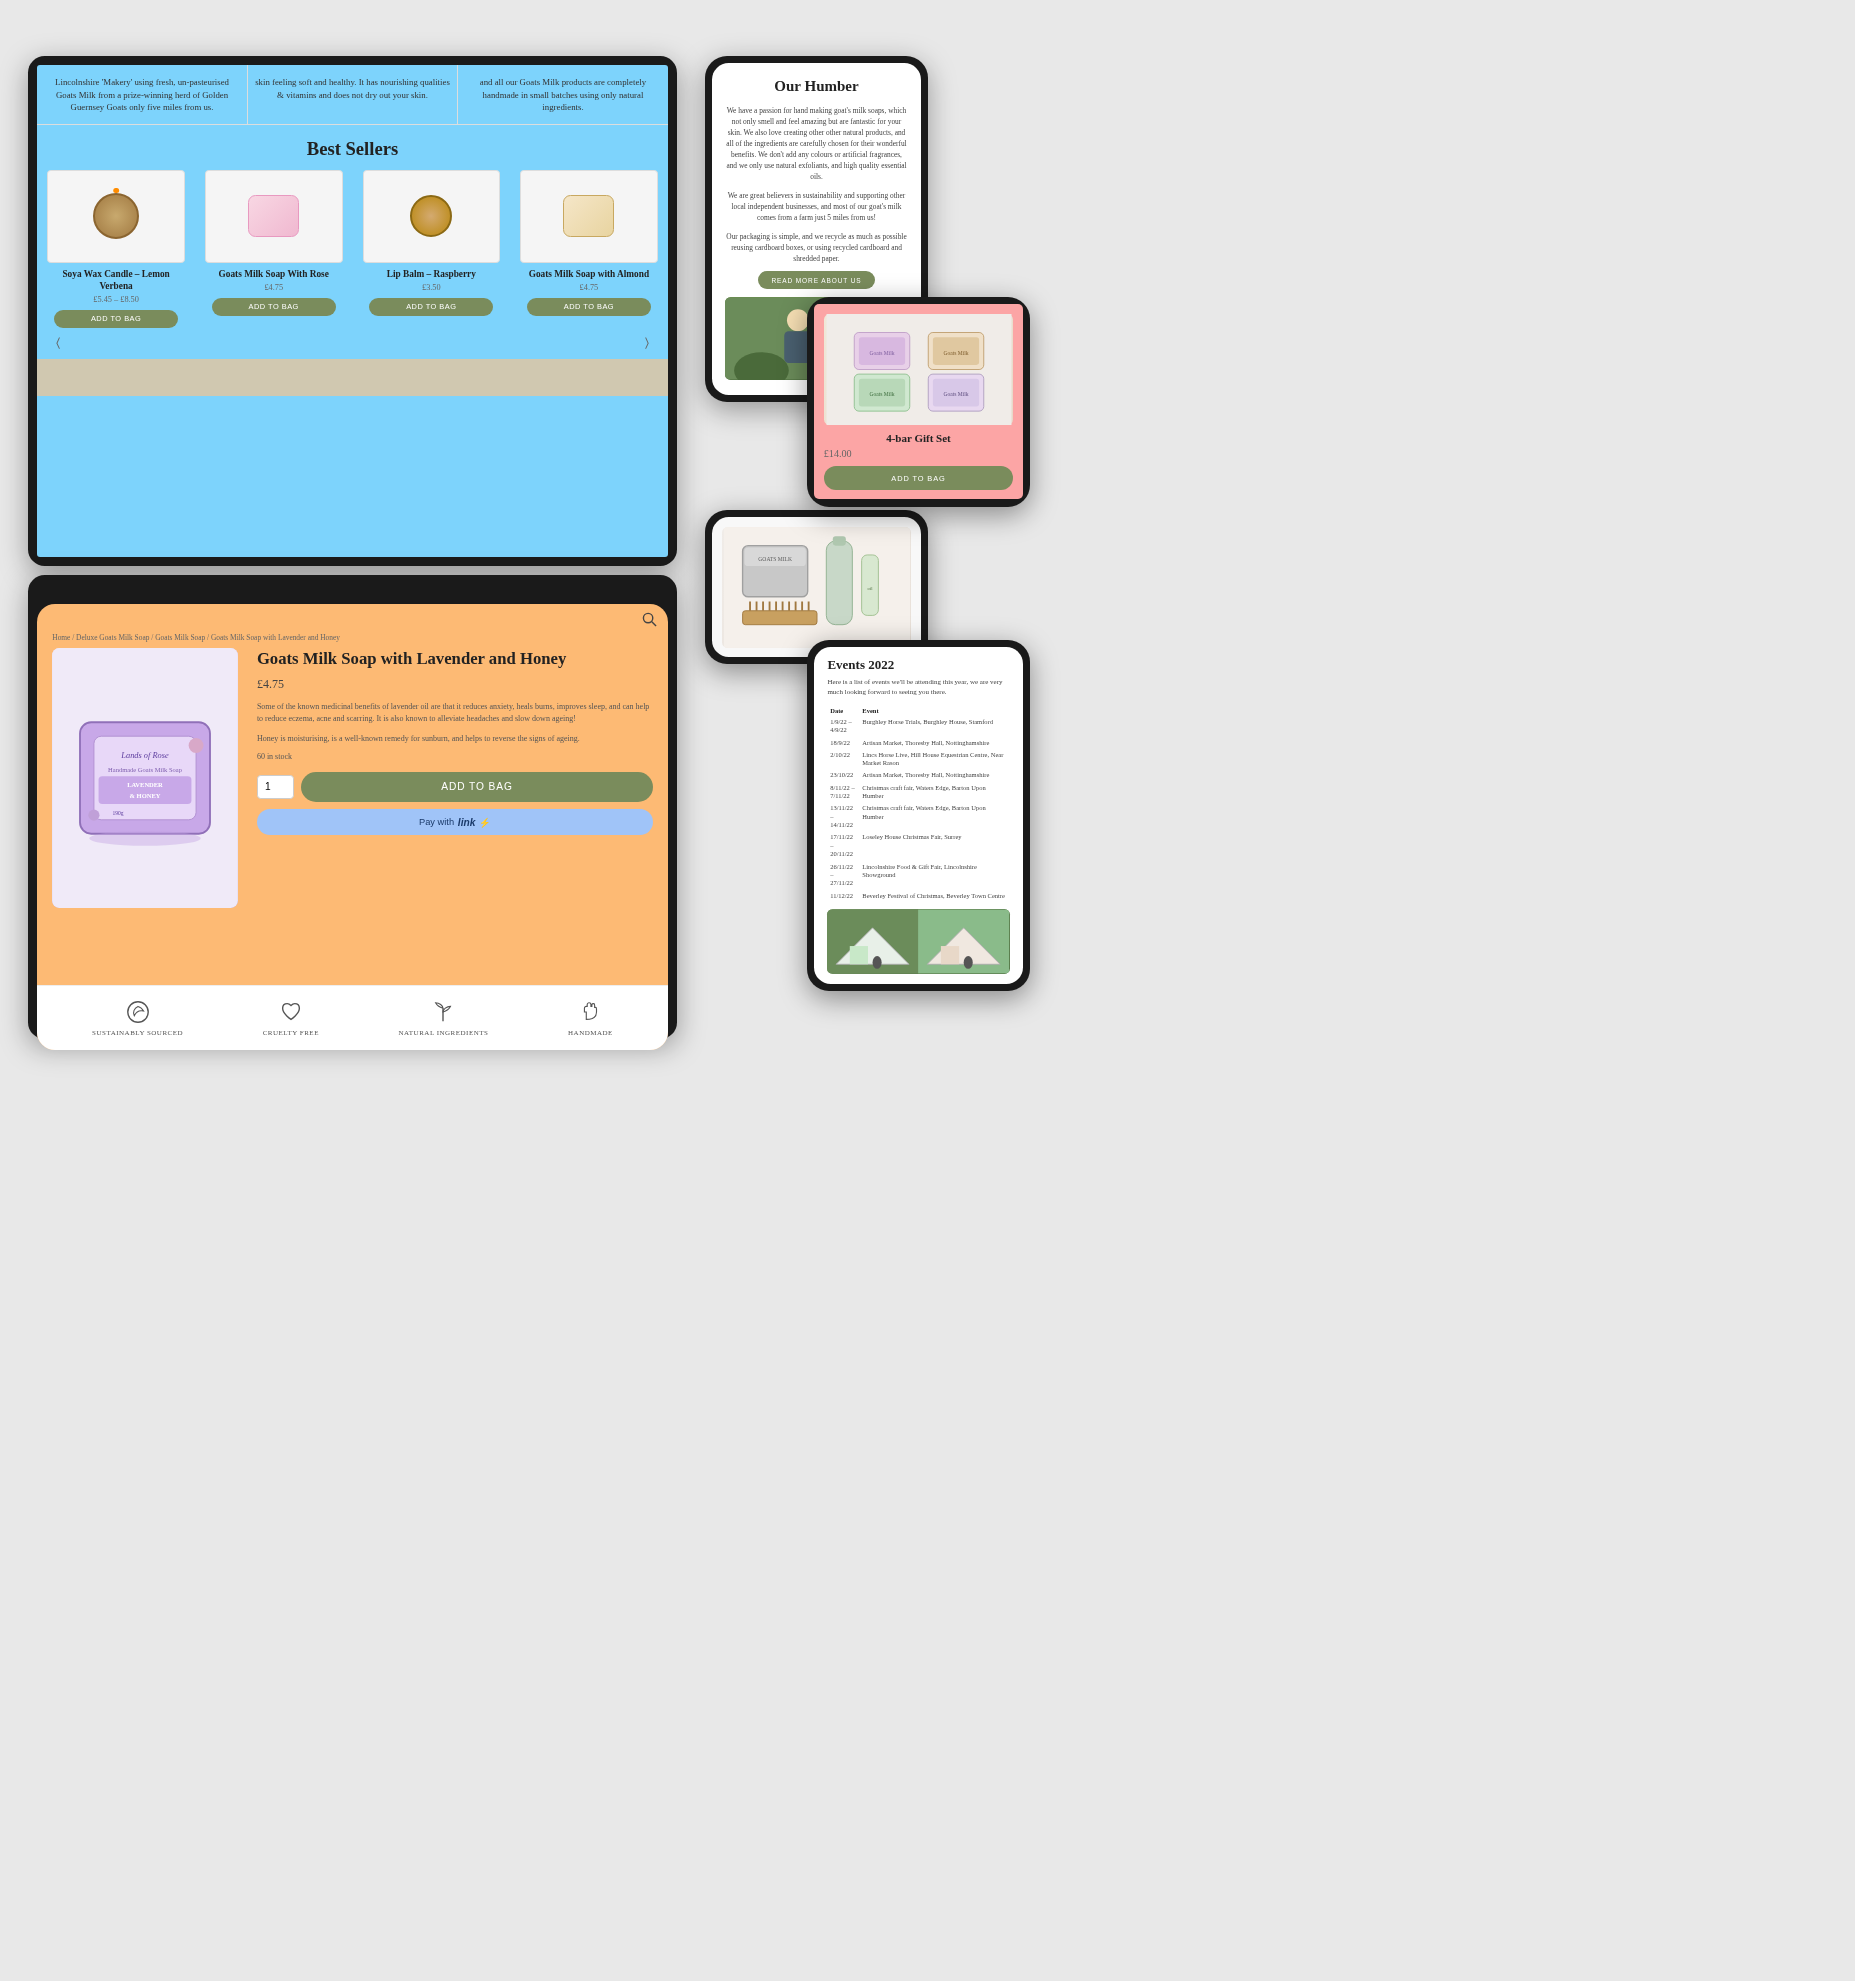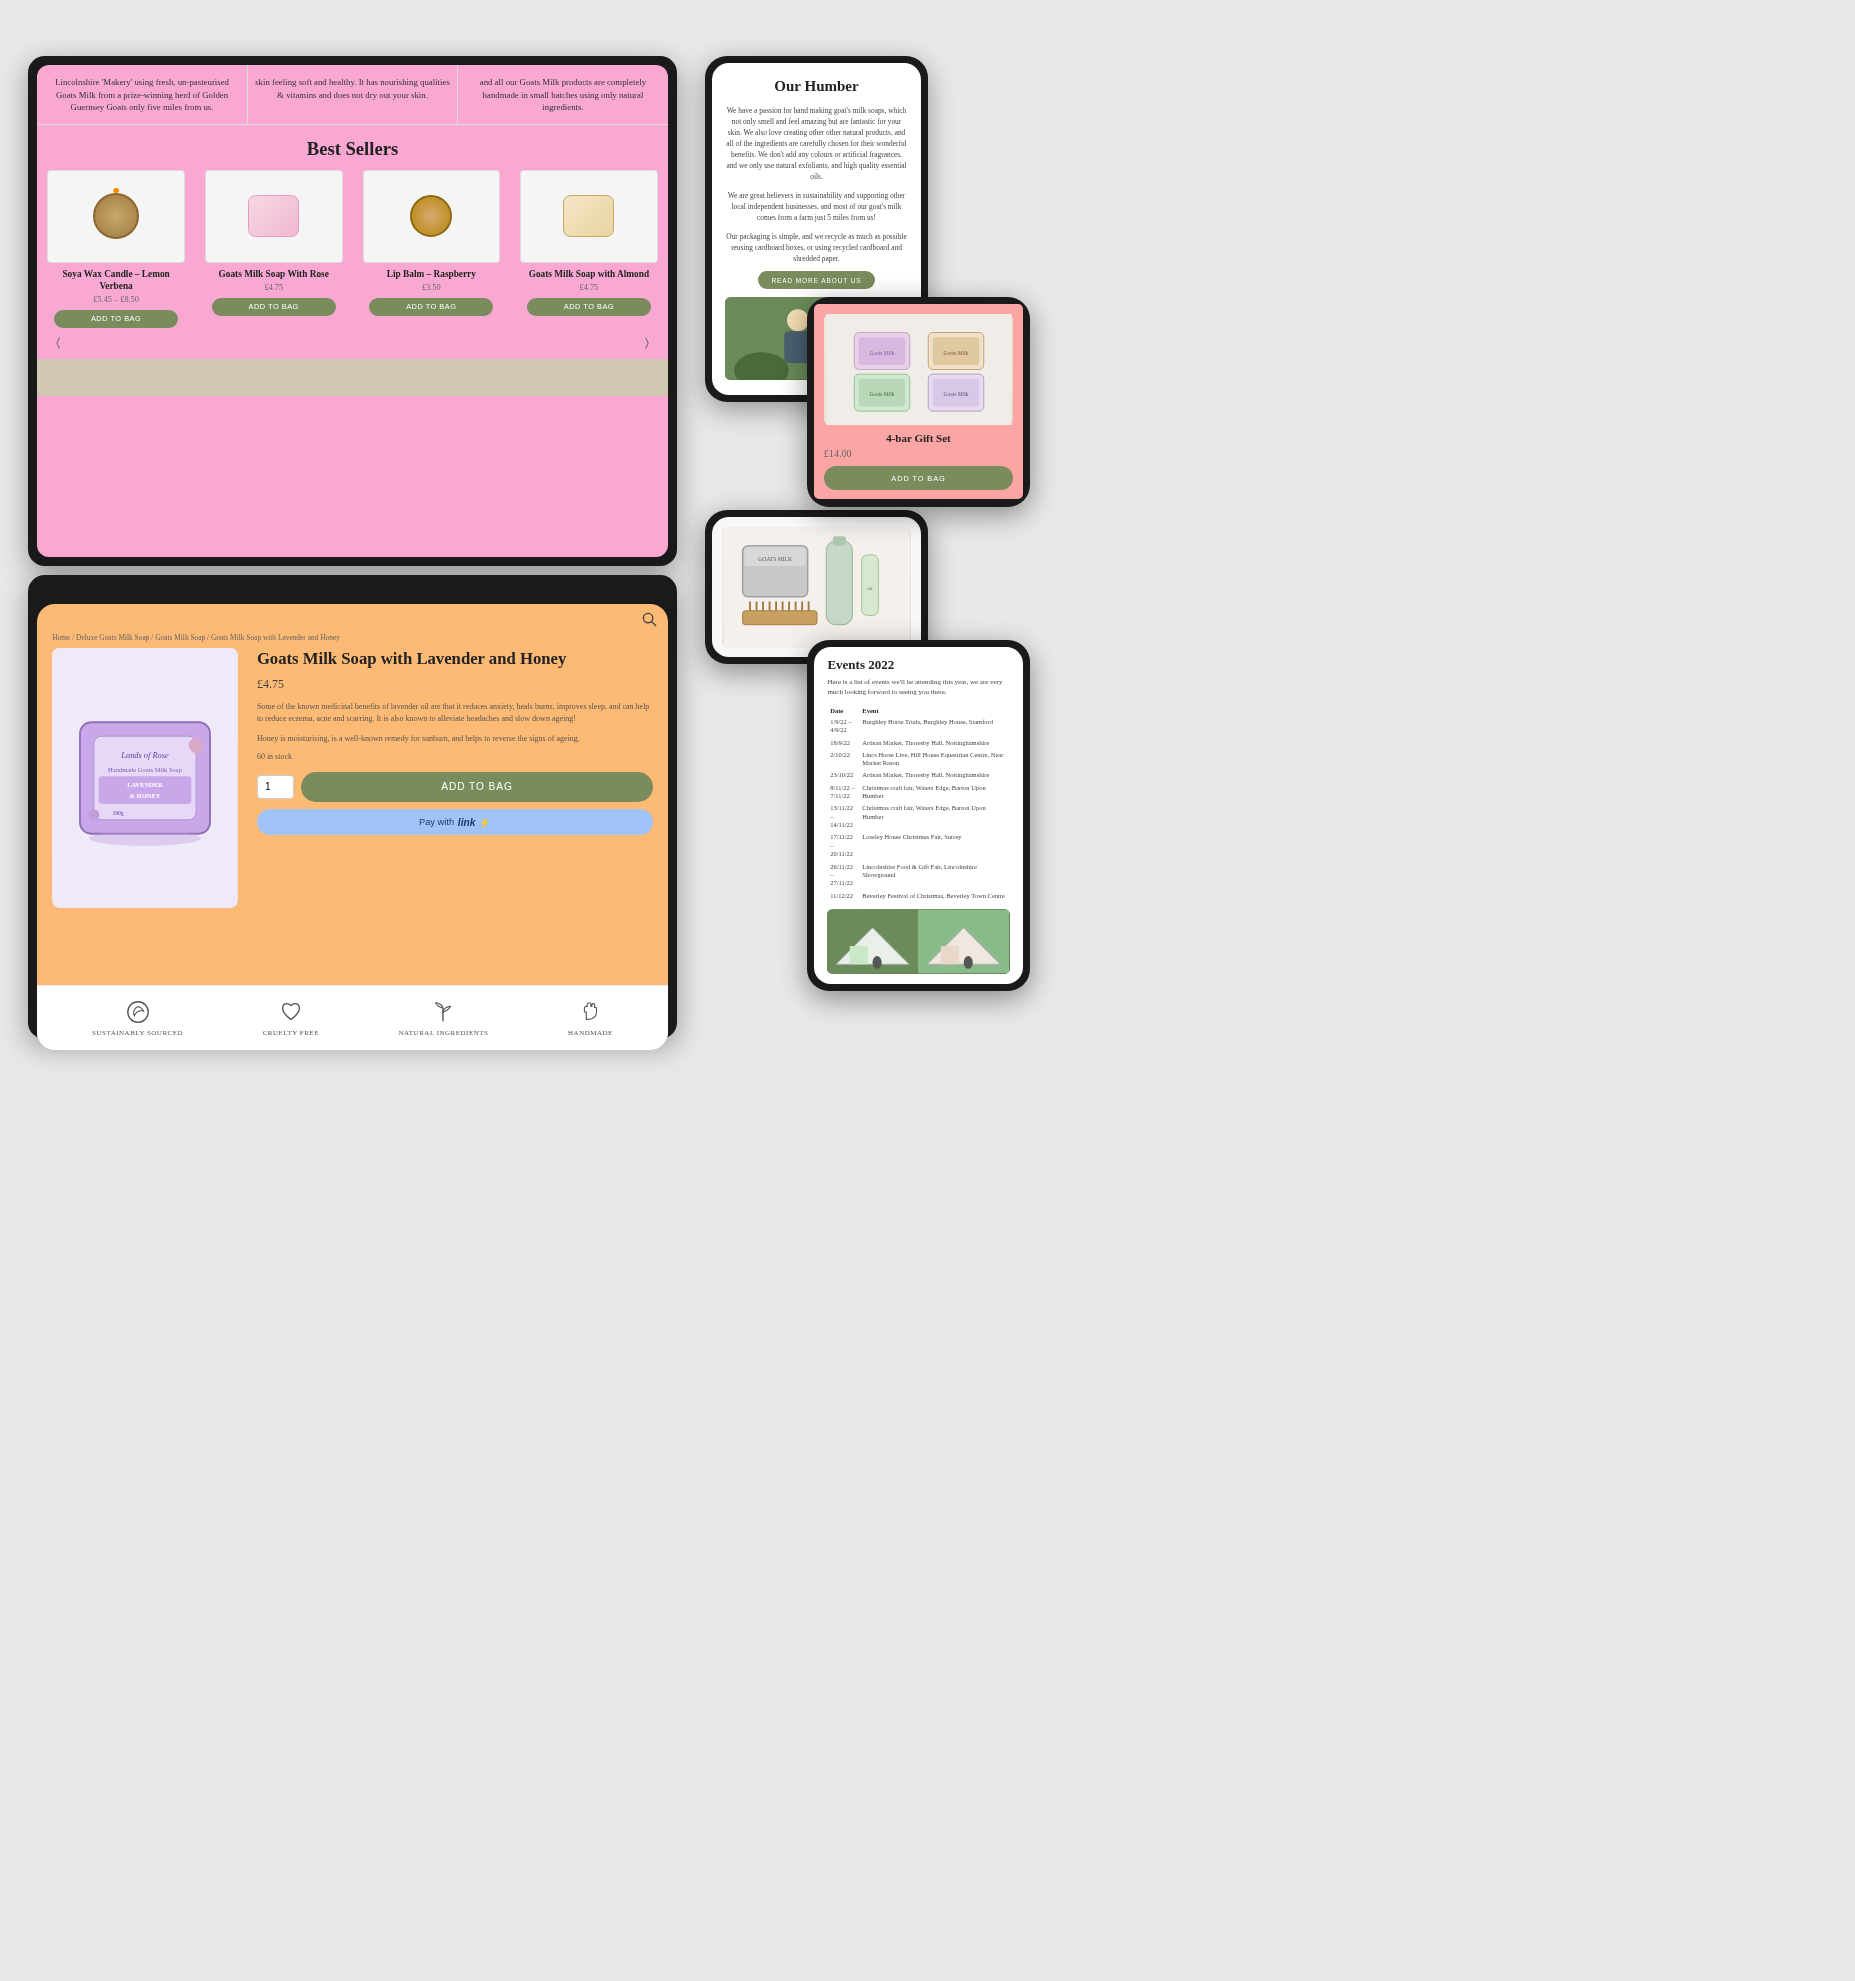--- a/index.html
+++ b/index.html
@@ -18,22 +18,22 @@
       top: 56px;
       left: 28px;
       width: 649px;
       height: 510px;
       background: #1a1a1a;
       border-radius: 16.7px;
       padding: 9.3px;
       box-shadow: 0 7.4px 28px rgba(0,0,0,0.35);
     }
     .tablet-top .screen {
-      background: #f9a8d4;
-      border-radius: 12px;
+      background: #7dd3fc;
+      border-radius: 3px;
       width: 100%;
       height: 100%;
       overflow: hidden;
     }
 
     
     .header-strip {
       display: flex;
       border-bottom: 0.9px solid #ddd;
       font-size: 9.3px;

